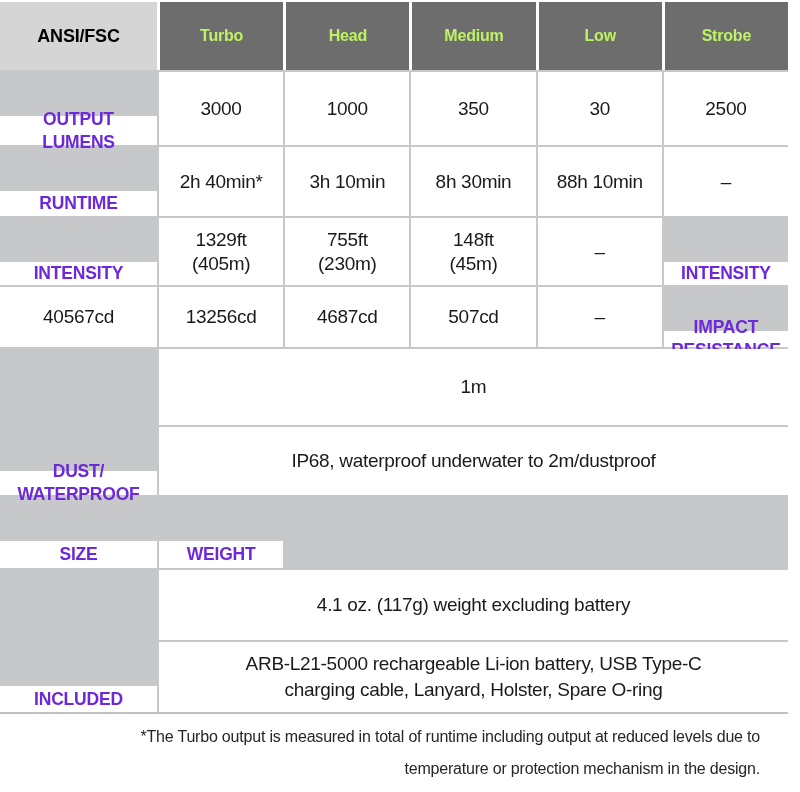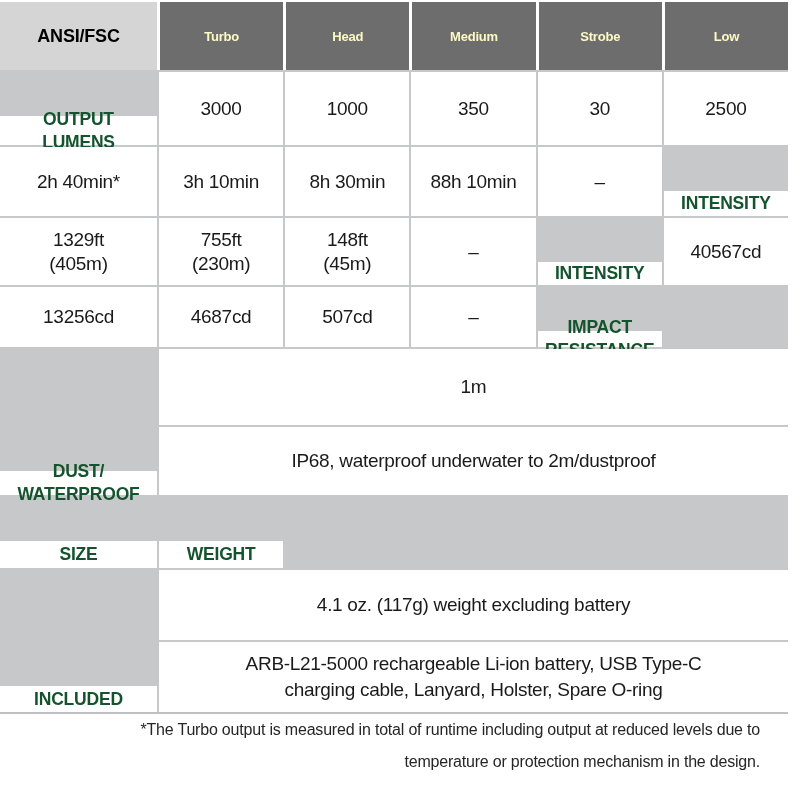--- a/index.html
+++ b/index.html
@@ -20,23 +20,23 @@
     column-gap: 3px;
     height: 70px;
     background: #ffffff;
     padding-top: 2px;
   }
   .hcell {
     display: flex;
     align-items: center;
     justify-content: center;
     background: #6d6d6d;
-    color: #fef9c3;
+    color: #bef264;
     font-weight: bold;
-    font-size: 13px;
+    font-size: 16px;
     letter-spacing: -0.2px;
   }
   .hcell.label-cell {
     background: #d5d5d5;
     color: #000000;
     font-size: 18px;
   }
 
   
   .body-grid {
@@ -56,36 +56,36 @@
     text-align: center;
     font-size: 19px;
     letter-spacing: -0.3px;
     white-space: pre-line;
     line-height: 1.25;
     color: #1a1a1a;
   }
   .cell.row-label {
     font-weight: bold;
     font-size: 17.5px;
-    color: #14532d;
+    color: #6d28d9;
     letter-spacing: -0.2px;
     line-height: 1.3;
     margin-top: 44px;
   }
   .cell.span-cell {
     grid-column: 2 / -1;
     padding: 12px 20px;
     line-height: 1.35;
   }
 
   
   .footnote-area {
     height: 78px;
     display: flex;
-    align-items: flex-start;
+    align-items: center;
     justify-content: flex-end;
     padding-right: 28px;
   }
   .footnote-text {
     max-width: 700px;
     text-align: right;
     font-size: 16px;
     letter-spacing: -0.2px;
     line-height: 2.0;
     color: #262626;
@@ -94,34 +94,35 @@
 </head>
 <body>
 
 <div class="spec-table">
 
   <div class="header-row">
     <div class="hcell label-cell">ANSI/FSC</div>
     <div class="hcell">Turbo</div>
     <div class="hcell">Head</div>
     <div class="hcell">Medium</div>
+    <div class="hcell">Low</div>
     <div class="hcell">Strobe</div>
-    <div class="hcell">Low</div>
   </div>
 
   <div class="body-grid">
 
     <div class="cell row-label">OUTPUT
 LUMENS</div>
     <div class="cell">3000</div>
     <div class="cell">1000</div>
     <div class="cell">350</div>
     <div class="cell">30</div>
     <div class="cell">2500</div>
 
+    <div class="cell row-label">RUNTIME</div>
     <div class="cell">2h 40min*</div>
     <div class="cell">3h 10min</div>
     <div class="cell">8h 30min</div>
     <div class="cell">88h 10min</div>
     <div class="cell">–</div>
 
     <div class="cell row-label">INTENSITY</div>
     <div class="cell">1329ft
 (405m)</div>
     <div class="cell">755ft

